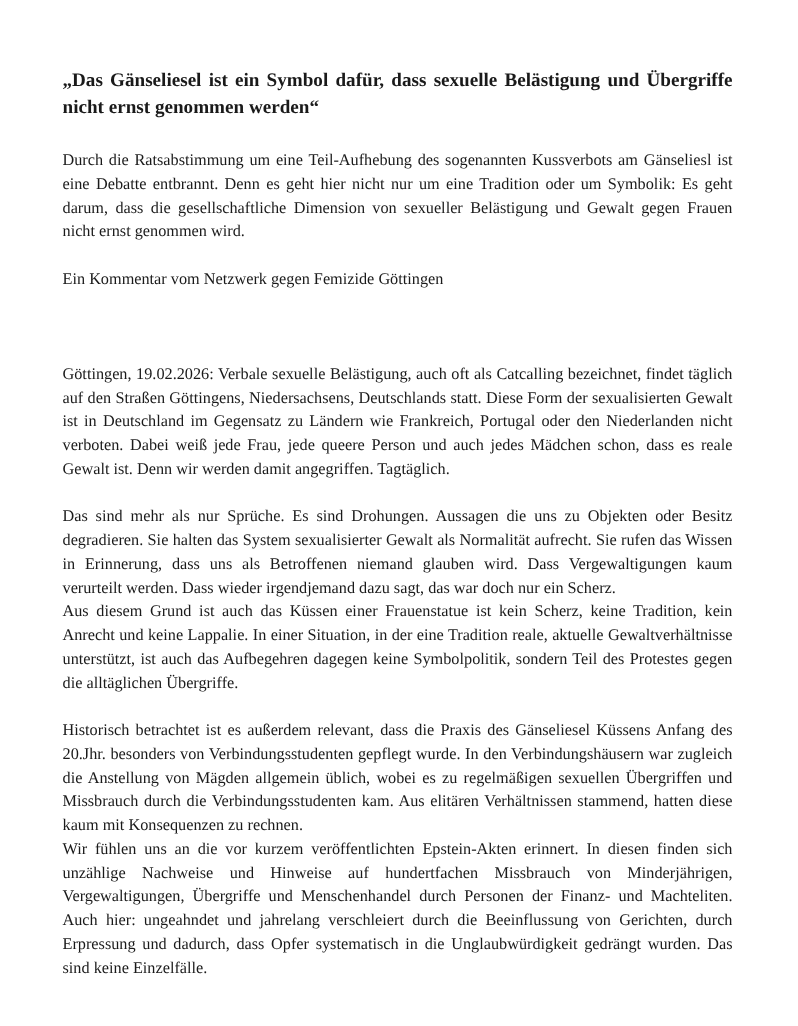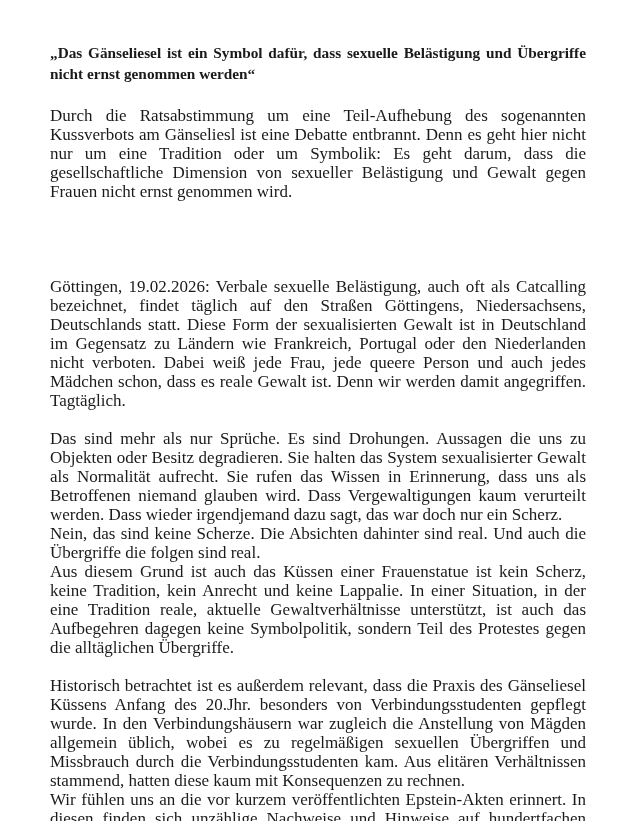--- a/index.html
+++ b/index.html
@@ -12,43 +12,43 @@
       position: relative;
       padding: 42px 52px 0 50px;
       box-sizing: border-box;
       width: 638px;
     }
     .title {
       font-weight: bold;
       font-size: 15.3px;
       line-height: 21px;
       text-align: justify;
-      margin: 0 0 22px 0;
+      margin: 12px 0 22px 0;
     }
     p {
       margin: 0;
-      font-size: 17px;
+      font-size: 13px;
       line-height: 19px;
       text-align: justify;
     }
     .gap-1 { height: 19px; }
     .gap-big { height: 57px; }
   </style>
 </head>
 <body>
 
 <div class="page">
   <h1 class="title">„Das Gänseliesel ist ein Symbol dafür, dass sexuelle Belästigung und Übergriffe nicht ernst genommen werden“</h1>
 
   <p>Durch die Ratsabstimmung um eine Teil-Aufhebung des sogenannten Kussverbots am Gänseliesl ist eine Debatte entbrannt. Denn es geht hier nicht nur um eine Tradition oder um Symbolik: Es geht darum, dass die gesellschaftliche Dimension von sexueller Belästigung und Gewalt gegen Frauen nicht ernst genommen wird.</p>
   <div class="gap-1"></div>
+  <p>Ein Kommentar vom Netzwerk gegen Femizide Göttingen</p>
 
   <div class="gap-big"></div>
 
   <p>Göttingen, 19.02.2026: Verbale sexuelle Belästigung, auch oft als Catcalling bezeichnet, findet täglich auf den Straßen Göttingens, Niedersachsens, Deutschlands statt. Diese Form der sexualisierten Gewalt ist in Deutschland im Gegensatz zu Ländern wie Frankreich, Portugal oder den Niederlanden nicht verboten. Dabei weiß jede Frau, jede queere Person und auch jedes Mädchen schon, dass es reale Gewalt ist. Denn wir werden damit angegriffen. Tagtäglich.</p>
   <div class="gap-1"></div>
   <p>Das sind mehr als nur Sprüche. Es sind Drohungen. Aussagen die uns zu Objekten oder Besitz degradieren. Sie halten das System sexualisierter Gewalt als Normalität aufrecht. Sie rufen das Wissen in Erinnerung, dass uns als Betroffenen niemand glauben wird. Dass Vergewaltigungen kaum verurteilt werden. Dass wieder irgendjemand dazu sagt, das war doch nur ein Scherz.</p>
-  <p>Nein, das sind keine Scherze. Die Absichten dahinter sind real. Und auch die Übergriffe die folgen sind real.</p>
   <p>Aus diesem Grund ist auch das Küssen einer Frauenstatue ist kein Scherz, keine Tradition, kein Anrecht und keine Lappalie. In einer Situation, in der eine Tradition reale, aktuelle Gewaltverhältnisse unterstützt, ist auch das Aufbegehren dagegen keine Symbolpolitik, sondern Teil des Protestes gegen die alltäglichen Übergriffe.</p>
   <div class="gap-1"></div>
   <p>Historisch betrachtet ist es außerdem relevant, dass die Praxis des Gänseliesel Küssens Anfang des 20.Jhr. besonders von Verbindungsstudenten gepflegt wurde. In den Verbindungshäusern war zugleich die Anstellung von Mägden allgemein üblich, wobei es zu regelmäßigen sexuellen Übergriffen und Missbrauch durch die Verbindungsstudenten kam. Aus elitären Verhältnissen stammend, hatten diese kaum mit Konsequenzen zu rechnen.</p>
   <p>Wir fühlen uns an die vor kurzem veröffentlichten Epstein-Akten erinnert. In diesen finden sich unzählige Nachweise und Hinweise auf hundertfachen Missbrauch von Minderjährigen, Vergewaltigungen, Übergriffe und Menschenhandel durch Personen der Finanz- und Machteliten. Auch hier: ungeahndet und jahrelang verschleiert durch die Beeinflussung von Gerichten, durch Erpressung und dadurch, dass Opfer systematisch in die Unglaubwürdigkeit gedrängt wurden. Das sind keine Einzelfälle.</p>
 </div>
 
 </body></html>

